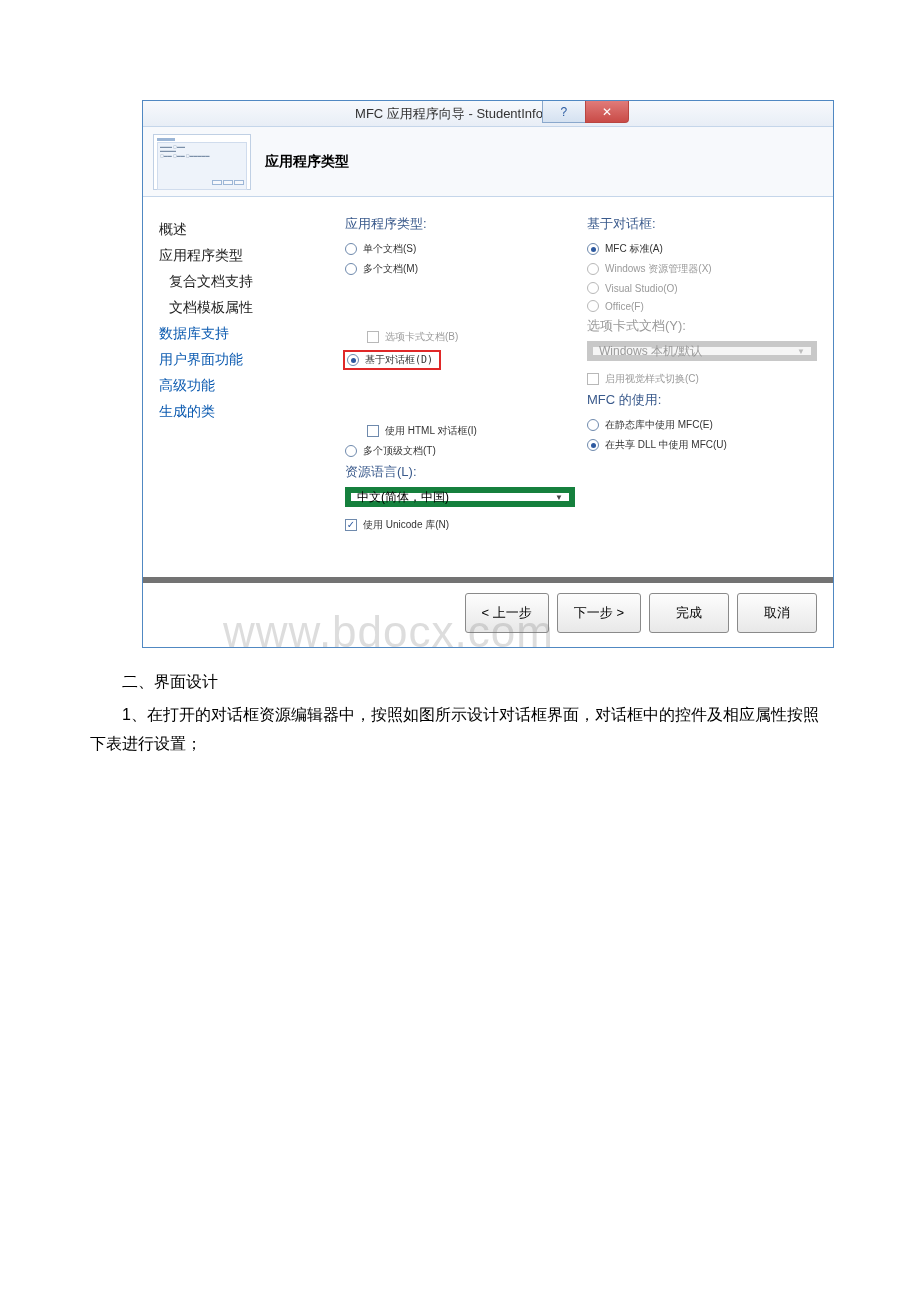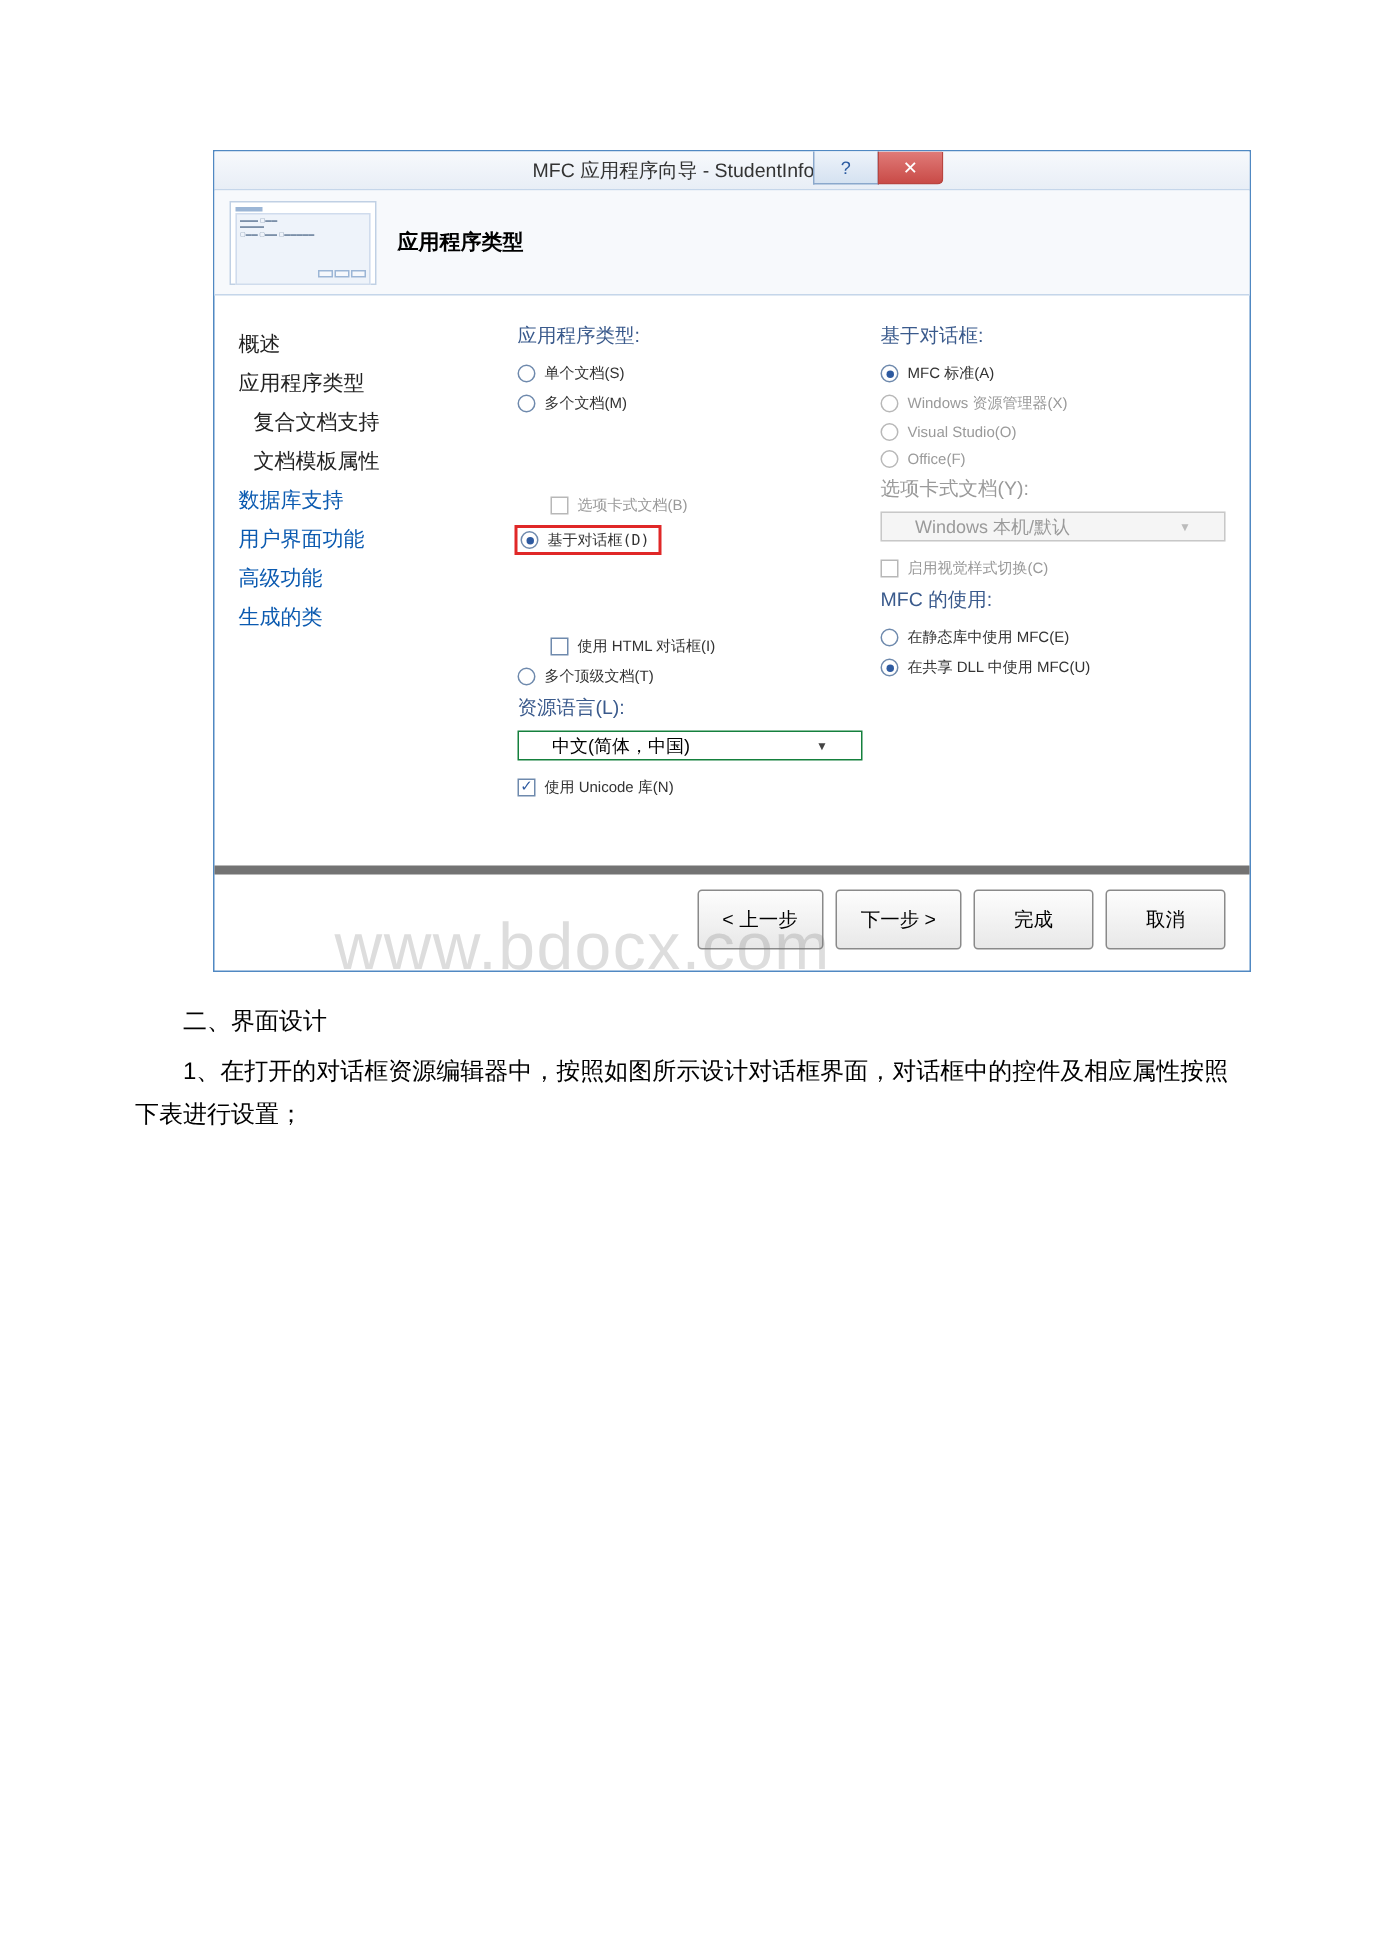--- a/index.html
+++ b/index.html
@@ -135,25 +135,25 @@
     
     .highlight {
       border: 2px solid #e02828;
       padding: 1px 6px 1px 2px;
       margin-left: -2px;
       display: inline-flex;
       align-items: center;
     }
     
     .combo {
-      border: 1px solid #15803d;
+      border: 6px solid #15803d;
       background: #fff;
       font-size: 12px;
       font-family: SimSun, monospace;
-      padding: 2px 22px;
+      padding: 2px 6px;
       display: flex;
       align-items: center;
       justify-content: space-between;
       margin: 2px 0 8px 0;
       height: 20px;
       gap: 40px;
     }
     .combo.disabled { background: #f5f5f5; color: #9a9a9a; border-color: #c8c8c8; }
     .combo .arrow { color: #444; font-size: 8px; }
     .combo.disabled .arrow { color: #bbb; }

